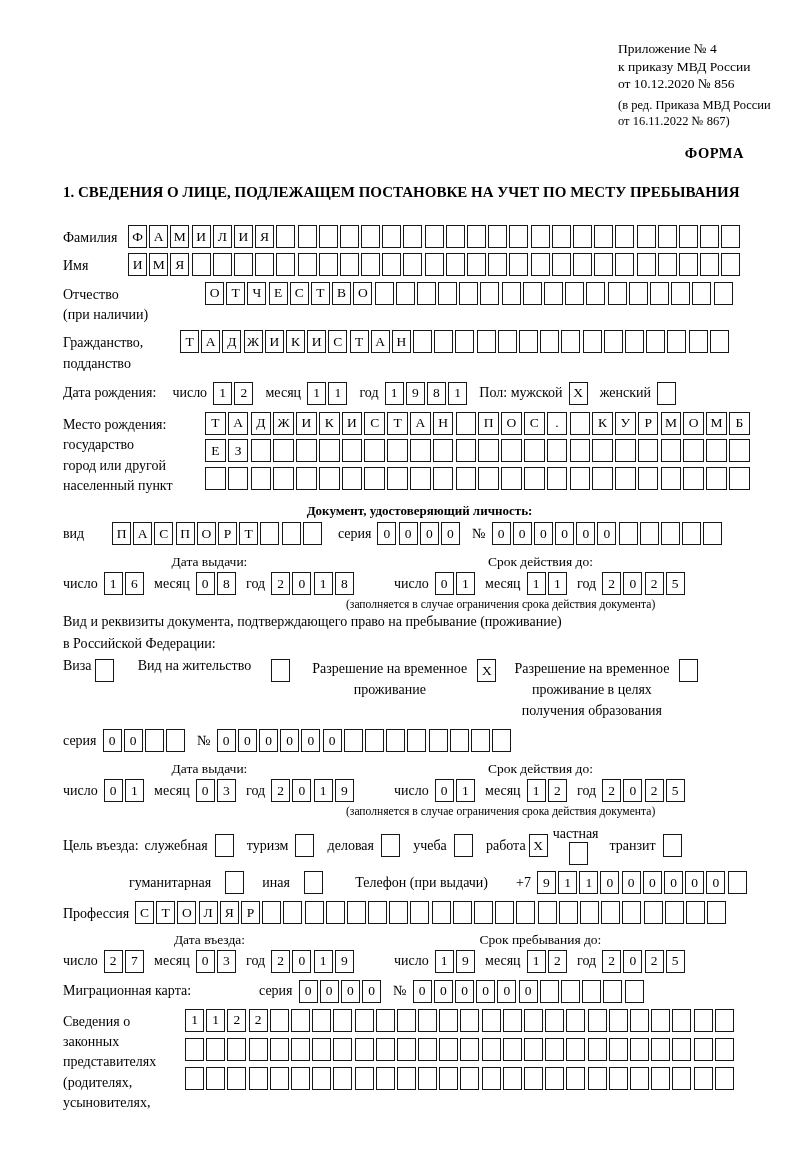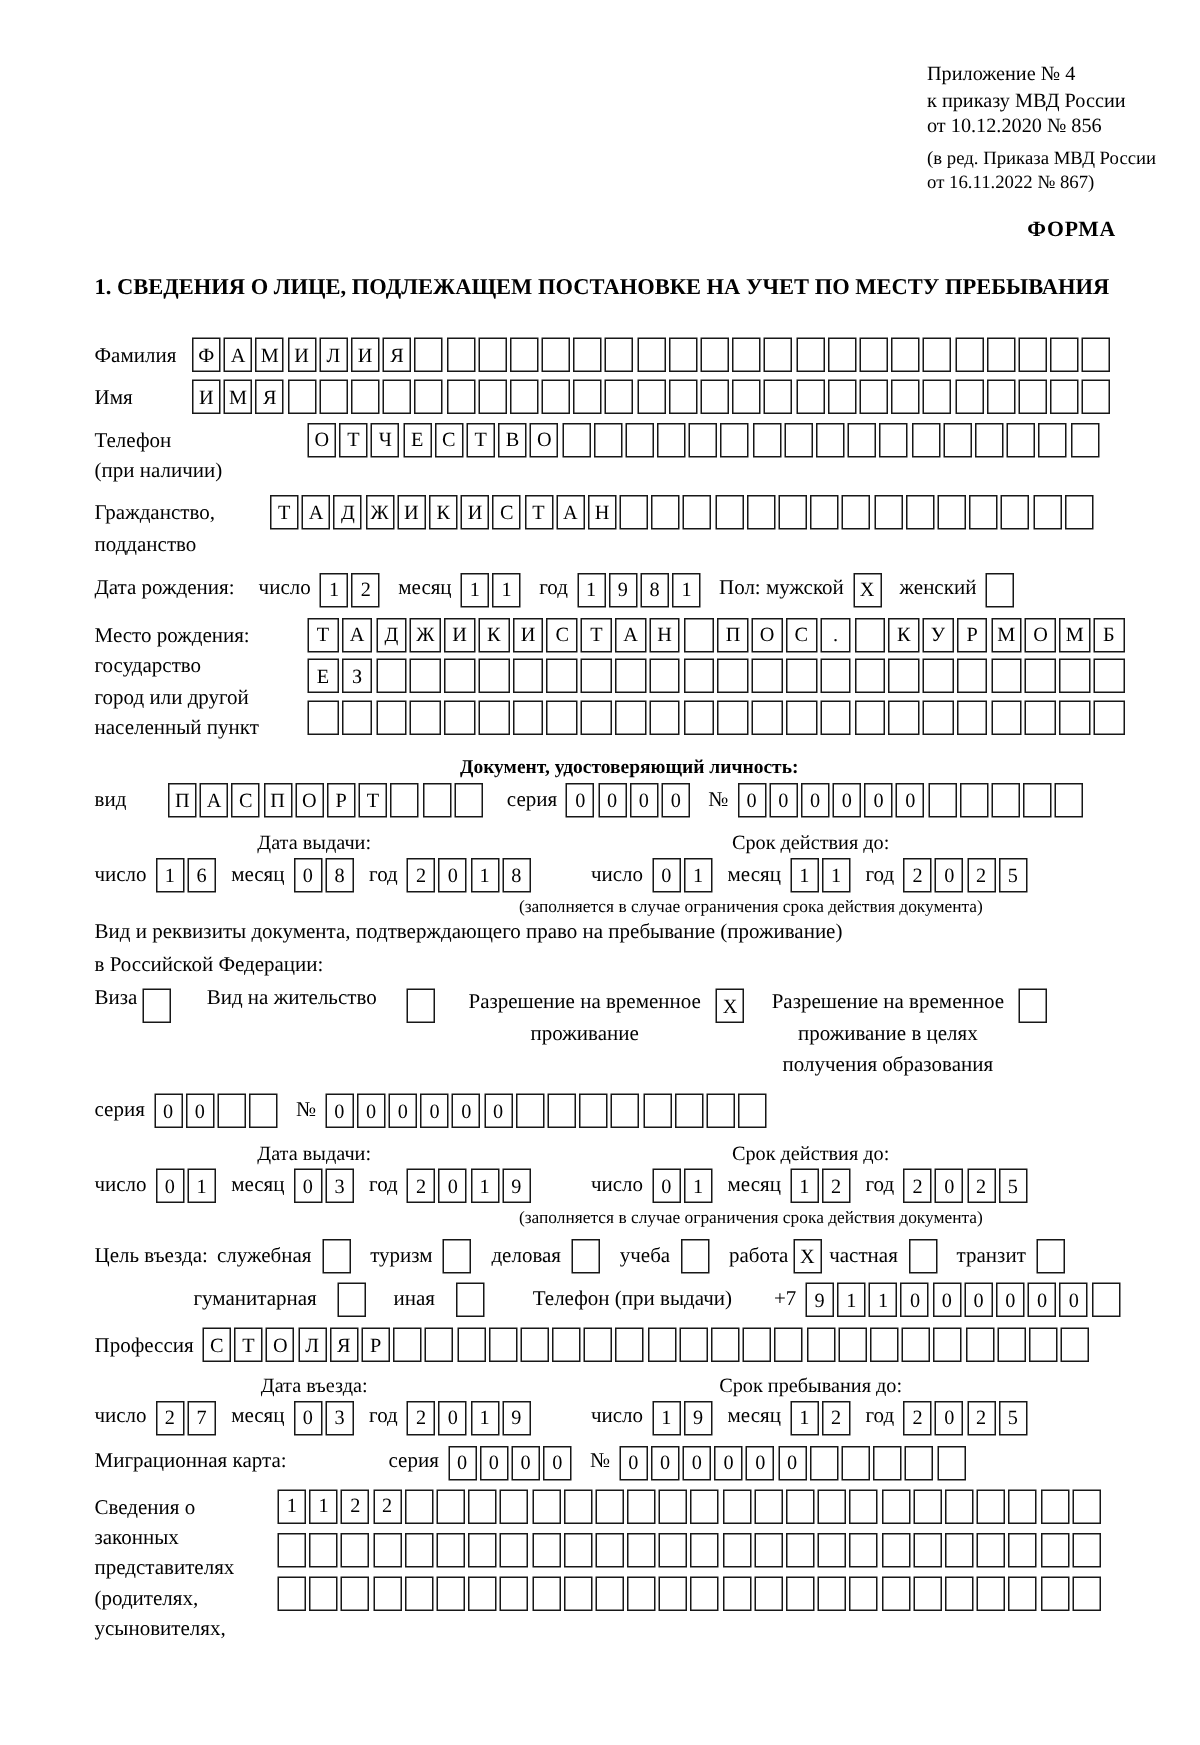--- a/index.html
+++ b/index.html
@@ -136,21 +136,21 @@
         <span class="cell"></span>
         <span class="cell"></span>
         <span class="cell"></span>
         <span class="cell"></span>
         <span class="cell"></span>
       </div>
   </div>
 
   <div class="frow">
     <div class="flabel w142">
-      <div>Телефон</div>
+      <div>Отчество</div>
       <div>(при наличии)</div>
     </div>
     <div class="cells">
         <span class="cell">О</span>
         <span class="cell">Т</span>
         <span class="cell">Ч</span>
         <span class="cell">Е</span>
         <span class="cell">С</span>
         <span class="cell">Т</span>
         <span class="cell">В</span>
@@ -554,21 +554,21 @@
         <span class="cells">
           <span class="cell"></span>
         </span>
       </span>
     <span class="popt">
         <span>работа</span>
         <span class="cells" style="margin-left:3px;">
           <span class="cell">X</span>
         </span>
       </span>
-    <span class="popt" style="margin-left:3px;">
+    <span class="popt" style="margin-left:3px;flex-direction:column;">
         <span>частная</span>
         <span class="cells">
           <span class="cell"></span>
         </span>
       </span>
     <span class="popt">
         <span>транзит</span>
         <span class="cells">
           <span class="cell"></span>
         </span>

